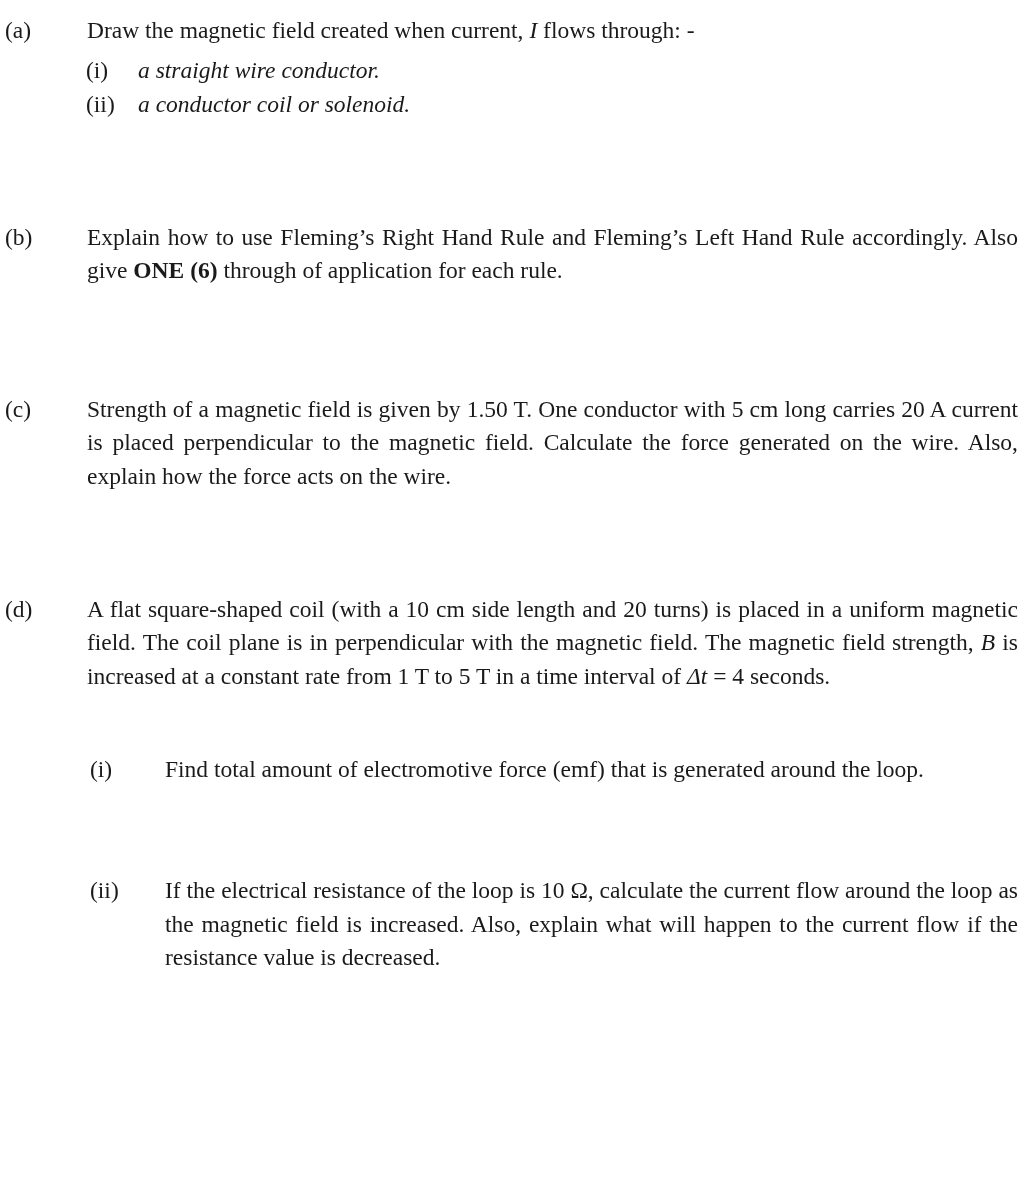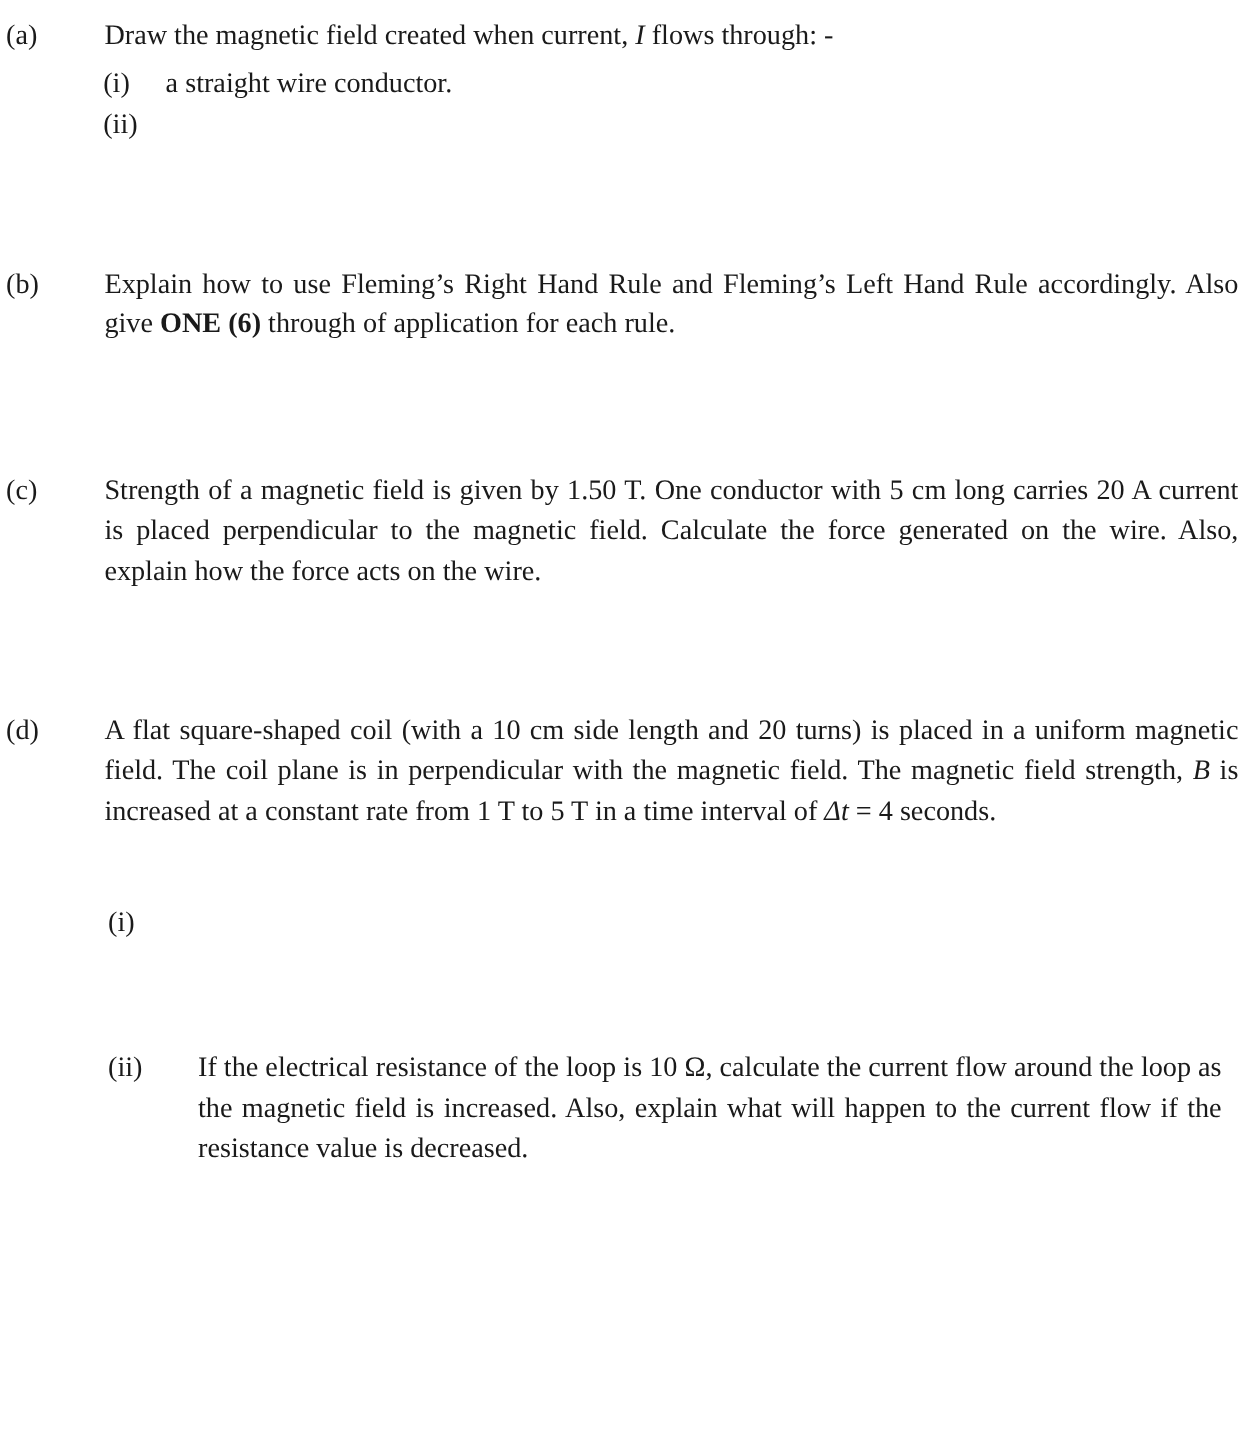--- a/index.html
+++ b/index.html
@@ -43,29 +43,31 @@
   .body.ragged {
     text-align: left;
   }
 
   
   .lvl1 > .label {
     width: 82px;
     margin-left: 5px;
   }
   .lvl1 > .body {
+    margin-right: 14px;
   }
 
   
   .lvl2 > .label {
     width: 52px;
     margin-left: 86px;
   }
   .lvl2 > .body {
     margin-right: 14px;
+    font-style: italic;
   }
 
   
   .lvl2d > .label {
     width: 75px;
     margin-left: 90px;
   }
   .lvl2d > .body {
     margin-right: 14px;
   }
@@ -96,20 +98,21 @@
 
   <div class="gap-a-sub"></div>
 
   <div class="qrow lvl2">
     <div class="label">(i)</div>
     <div class="body ragged">a straight wire conductor.</div>
   </div>
 
   <div class="qrow lvl2">
     <div class="label">(ii)</div>
+    <div class="body ragged">a conductor coil or solenoid.</div>
   </div>
 
   <div class="gap-ab"></div>
 
   <div class="qrow lvl1">
     <div class="label">(b)</div>
     <div class="body"><span>Explain how to use Fleming’s Right Hand Rule and Fleming’s Left Hand Rule accordingly. Also give </span><b>ONE (6)</b><span> through of application for each rule.</span></div>
   </div>
 
   <div class="gap-bc"></div>
@@ -123,20 +126,21 @@
 
   <div class="qrow lvl1">
     <div class="label">(d)</div>
     <div class="body"><span>A flat square-shaped coil (with a 10 cm side length and 20 turns) is placed in a uniform magnetic field. The coil plane is in perpendicular with the magnetic field. The magnetic field strength, </span><i>B</i><span> is increased at a constant rate from 1 T to 5 T in a time interval of </span><i>Δt</i><span> = 4 seconds.</span></div>
   </div>
 
   <div class="gap-d-i"></div>
 
   <div class="qrow lvl2d">
     <div class="label">(i)</div>
+    <div class="body ragged">Find total amount of electromotive force (emf) that is generated around the loop.</div>
   </div>
 
   <div class="gap-i-ii"></div>
 
   <div class="qrow lvl2d">
     <div class="label">(ii)</div>
     <div class="body"><span>If the electrical resistance of the loop is 10 </span><span>Ω</span><span>, calculate the current flow around the loop as the magnetic field is increased. Also, explain what will happen to the current flow if the resistance value is decreased.</span></div>
   </div>
 
 </div>

